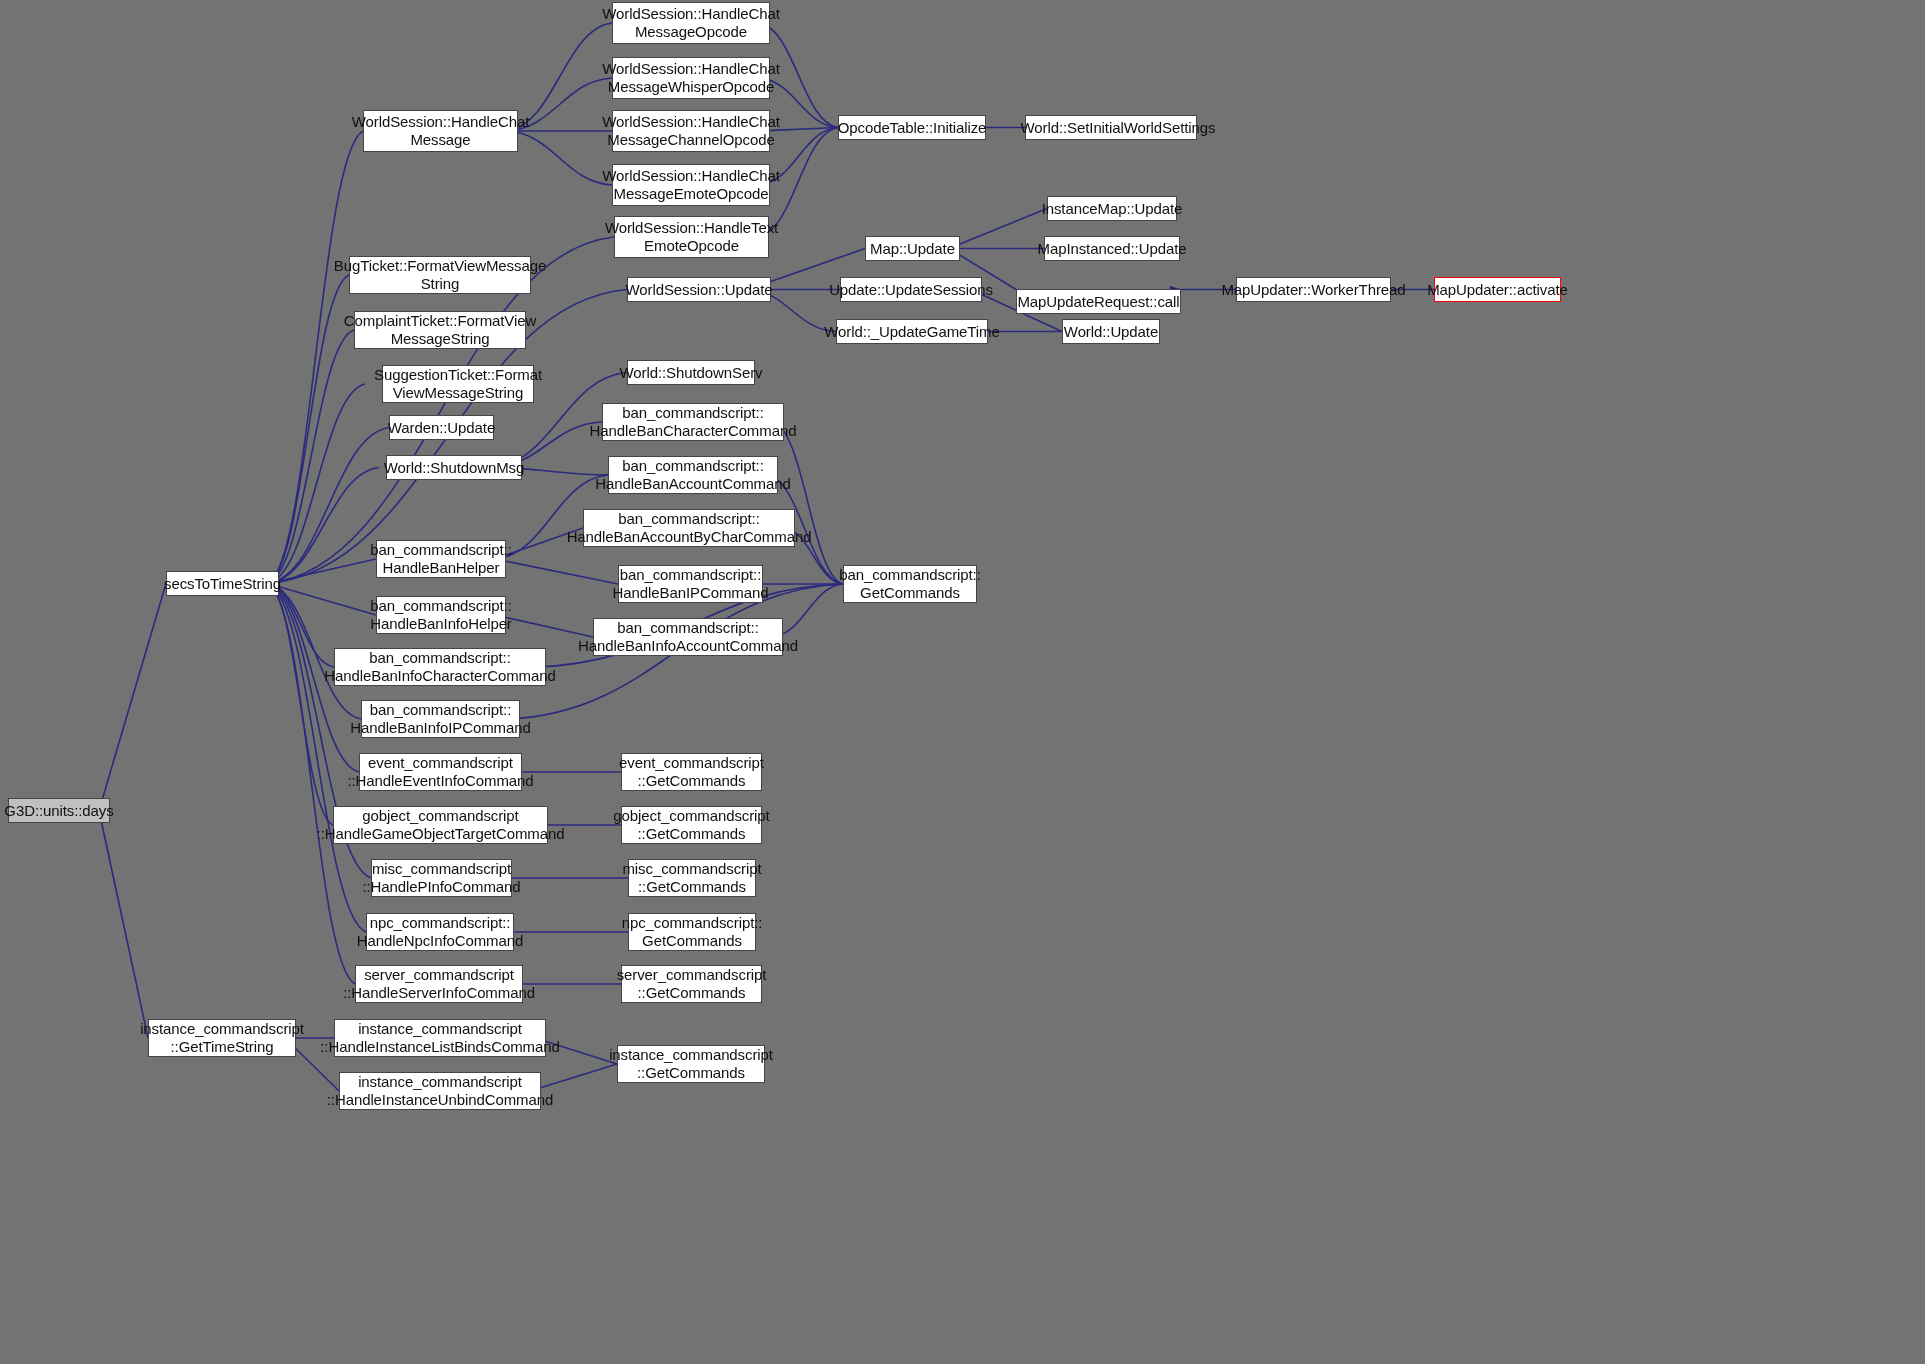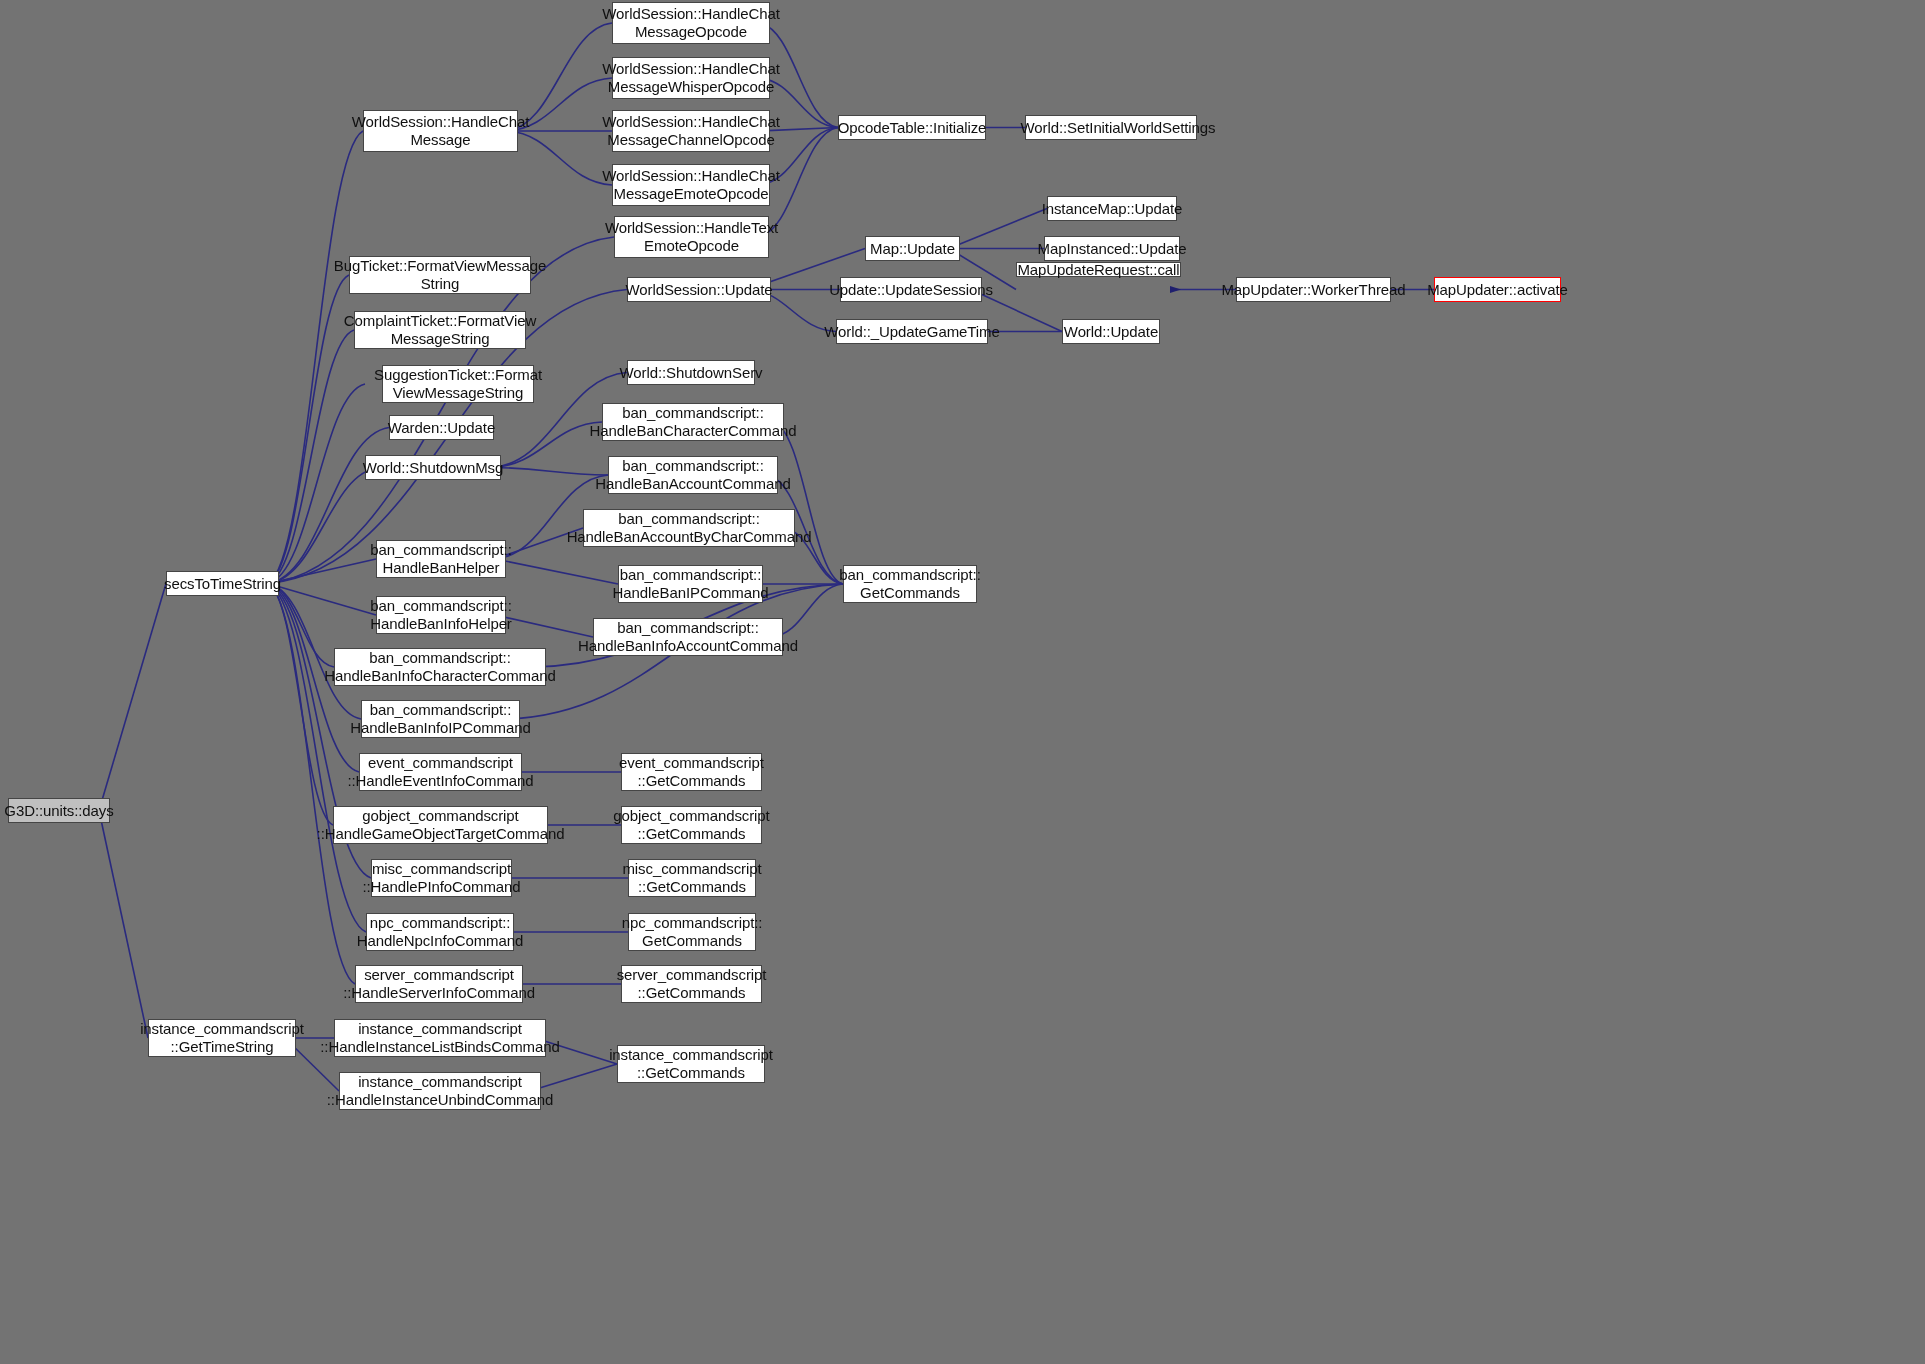--- a/index.html
+++ b/index.html
@@ -202,33 +202,33 @@
 EmoteOpcode</div>
       <div class="gnode" style="left: 363px; top: 110px; width: 155px; height: 42px;">WorldSession::HandleChat
 Message</div>
       <div class="gnode" style="left: 838px; top: 115px; width: 148px; height: 25px;">OpcodeTable::Initialize</div>
       <div class="gnode" style="left: 1025px; top: 115px; width: 172px; height: 25px; padding-left: 18px;">World::SetInitialWorldSettings</div>
       <div class="gnode" style="left: 1047px; top: 196px; width: 130px; height: 25px;">InstanceMap::Update</div>
       <div class="gnode" style="left: 1044px; top: 236px; width: 136px; height: 25px;">MapInstanced::Update</div>
       <div class="gnode" style="left: 865px; top: 236px; width: 95px; height: 25px;">Map::Update</div>
       <div class="gnode" style="left: 627px; top: 277px; width: 144px; height: 25px;">WorldSession::Update</div>
       <div class="gnode" style="left: 840px; top: 277px; width: 142px; height: 25px;">Update::UpdateSessions</div>
-      <div class="gnode" style="left: 1016px; top: 262px; width: 165px; height: 15px;">MapUpdateRequest::call</div>
+      <div class="gnode" style="left: 1016px; top: 289px; width: 165px; height: 25px;">MapUpdateRequest::call</div>
       <div class="gnode" style="left: 1236px; top: 277px; width: 155px; height: 25px;">MapUpdater::WorkerThread</div>
       <div class="gnode highlight" style="left: 1434px; top: 277px; width: 127px; height: 25px;">MapUpdater::activate</div>
       <div class="gnode" style="left: 836px; top: 319px; width: 152px; height: 25px;">World::_UpdateGameTime</div>
       <div class="gnode" style="left: 1062px; top: 319px; width: 98px; height: 25px;">World::Update</div>
       <div class="gnode" style="left: 349px; top: 256px; width: 182px; height: 38px;">BugTicket::FormatViewMessage
 String</div>
       <div class="gnode" style="left: 354px; top: 311px; width: 172px; height: 38px;">ComplaintTicket::FormatView
 MessageString</div>
       <div class="gnode" style="left: 365px; top: 365px; width: 152px; height: 38px; margin-left: 17px;">SuggestionTicket::Format
 ViewMessageString</div>
       <div class="gnode" style="left: 389px; top: 415px; width: 105px; height: 25px;">Warden::Update</div>
-      <div class="gnode" style="left: 365px; top: 455px; width: 136px; height: 25px;">World::ShutdownMsg</div>
+      <div class="gnode" style="left: 386px; top: 455px; width: 136px; height: 25px;">World::ShutdownMsg</div>
       <div class="gnode" style="left: 627px; top: 360px; width: 128px; height: 25px;">World::ShutdownServ</div>
       <div class="gnode" style="left: 602px; top: 403px; width: 182px; height: 38px;">ban_commandscript::
 HandleBanCharacterCommand</div>
       <div class="gnode" style="left: 608px; top: 456px; width: 170px; height: 38px;">ban_commandscript::
 HandleBanAccountCommand</div>
       <div class="gnode" style="left: 583px; top: 509px; width: 212px; height: 38px;">ban_commandscript::
 HandleBanAccountByCharCommand</div>
       <div class="gnode" style="left: 618px; top: 565px; width: 145px; height: 38px;">ban_commandscript::
 HandleBanIPCommand</div>
       <div class="gnode" style="left: 593px; top: 618px; width: 190px; height: 38px;">ban_commandscript::

